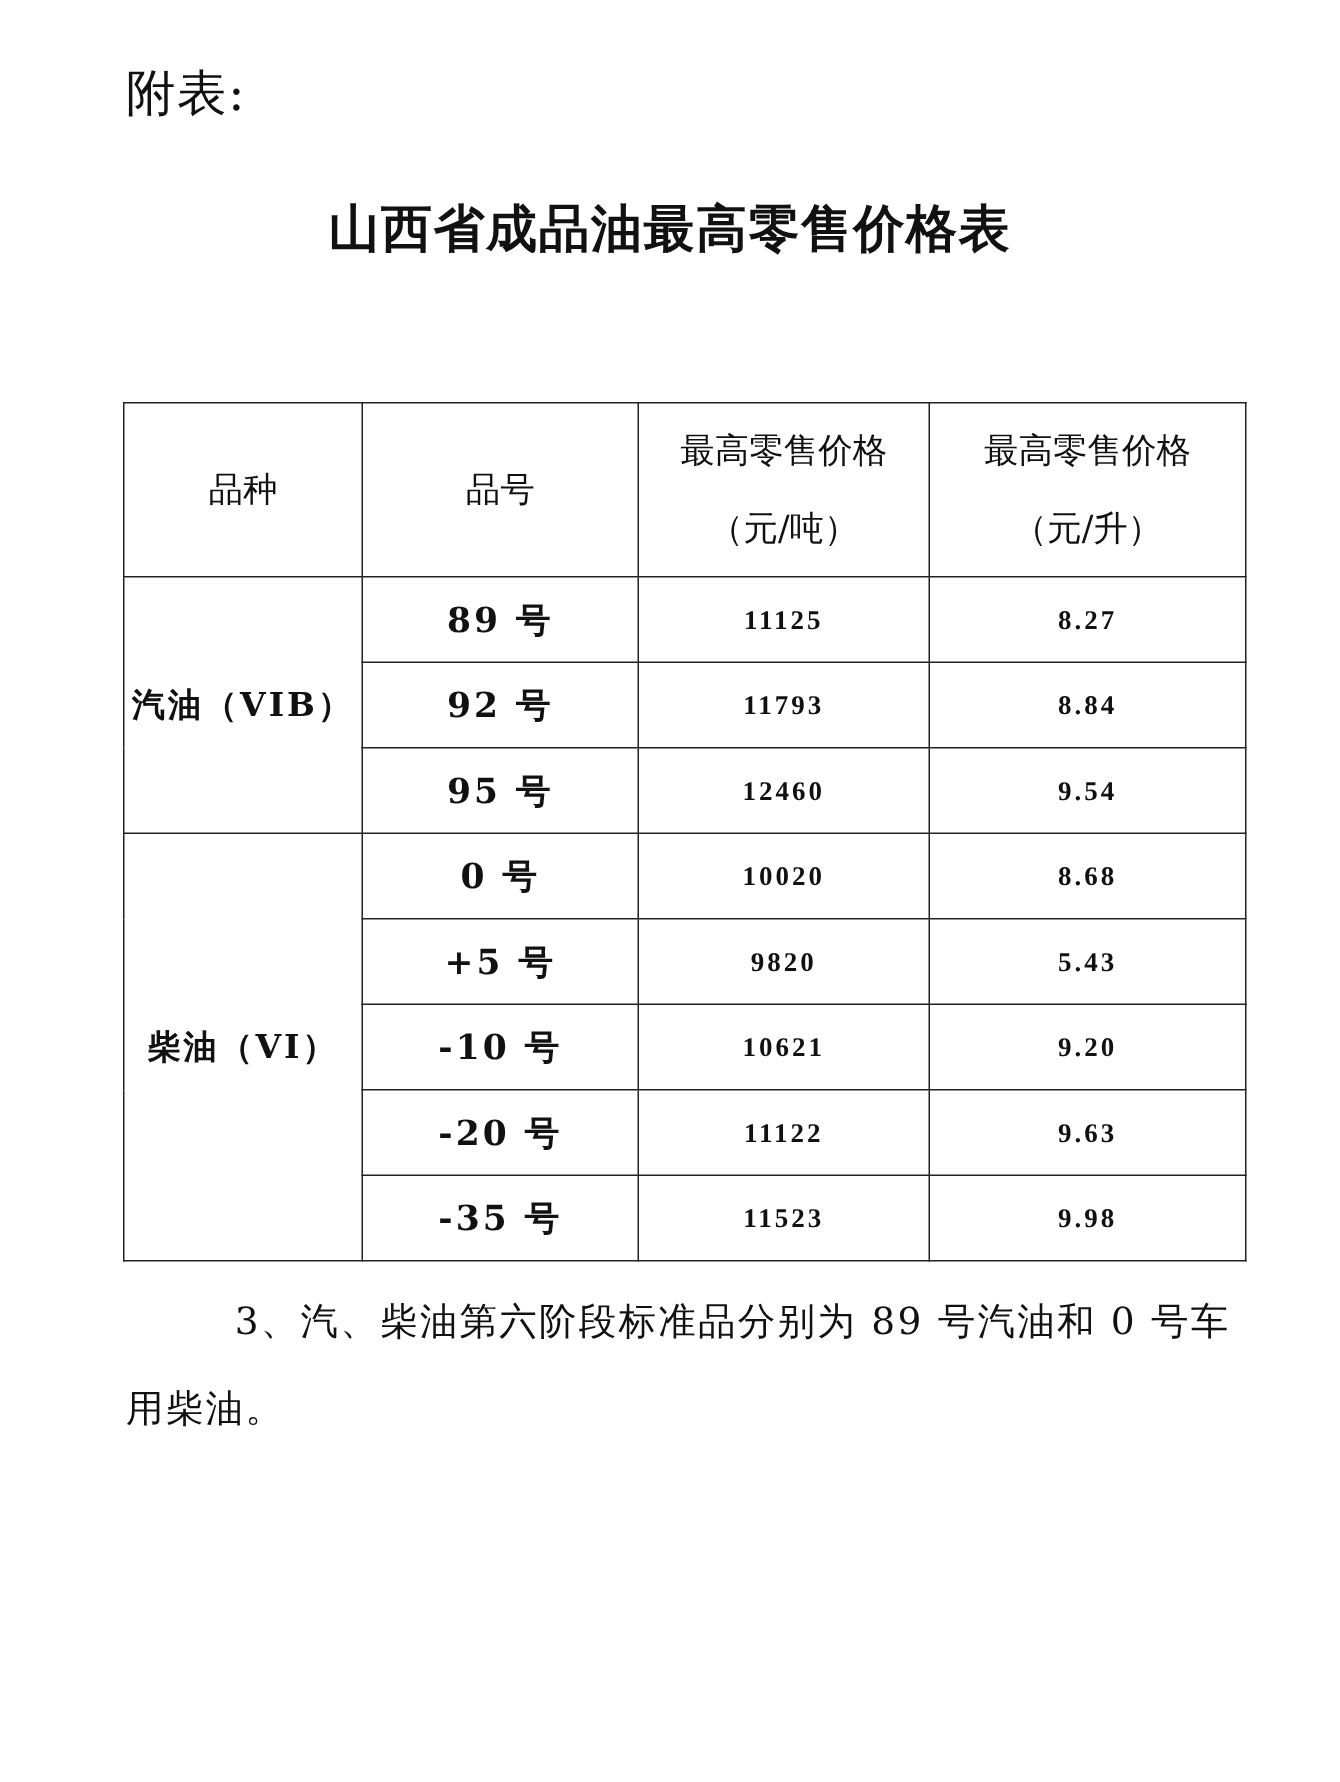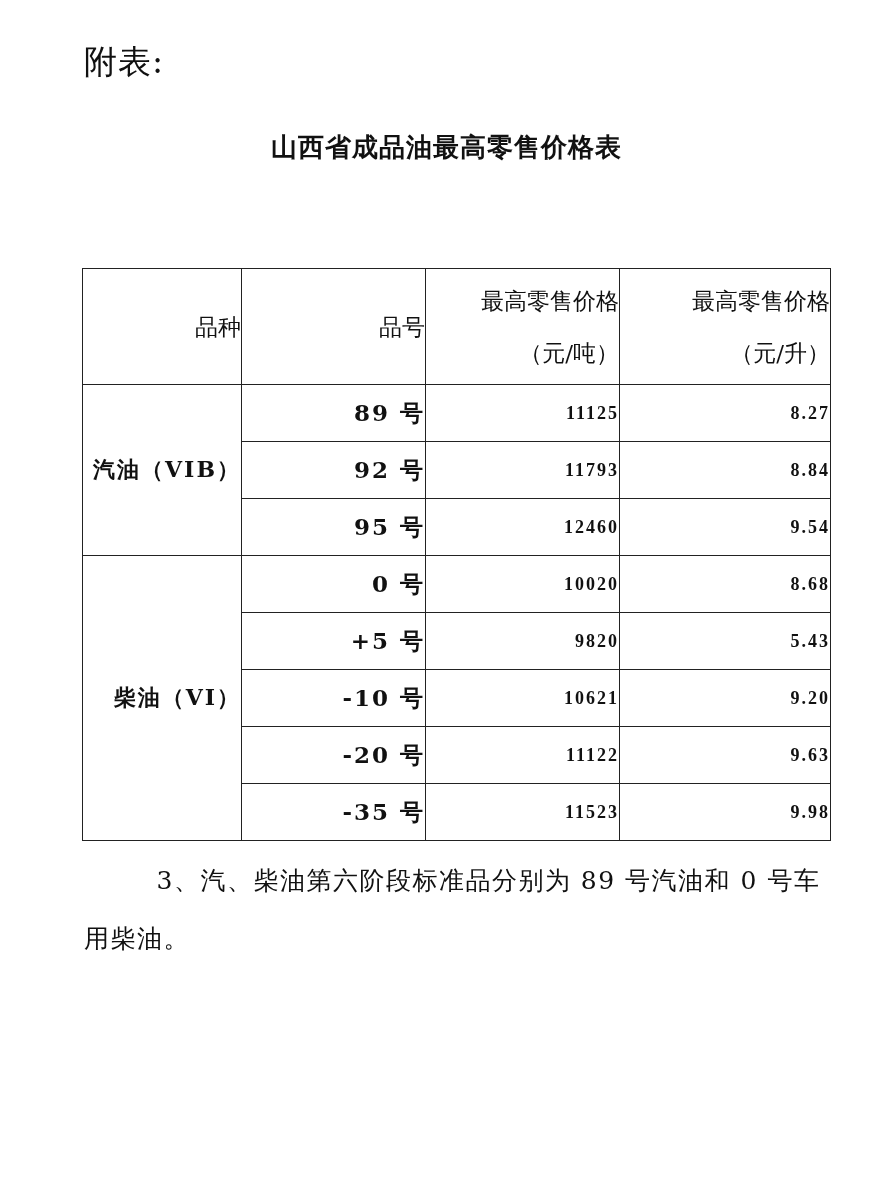--- a/index.html
+++ b/index.html
@@ -9,31 +9,31 @@
       color: #111;
     }
     .appendix-label {
       position: absolute; left: 84px; top: 40px;
       font-size: 33px; letter-spacing: 1px;
     }
     .doc-title {
       position: absolute; left: 0; width: 893px; top: 130px;
       text-align: center;
       font-family: "DejaVu Sans", "Liberation Sans", sans-serif;
-      font-weight: bold; font-size: 26px; letter-spacing: 1px;
+      font-weight: bold; font-size: 34px; letter-spacing: 1px;
       padding-left: 0px;
     }
     table.price-table {
       position: absolute; left: 82px; top: 268px;
       border-collapse: collapse;
       font-size: 23px;
     }
     table.price-table td, table.price-table th {
       border: 1.5px solid #222;
-      text-align: right; vertical-align: middle;
+      text-align: center; vertical-align: middle;
       font-weight: normal; padding: 0;
     }
     .col-1 { width: 159px; }
     .col-2 { width: 184px; }
     .col-3 { width: 194px; }
     .col-4 { width: 211px; }
     tr.head-row th { height: 115px; line-height: 52px; }
     tr.data-row td { height: 56px; letter-spacing: 2px; font-weight: bold; }
     .num { font-family: "Liberation Serif", "DejaVu Serif", serif; font-size: 18px; letter-spacing: 3px; }
     .cat-cell { letter-spacing: 1px; font-size: 22px; }

